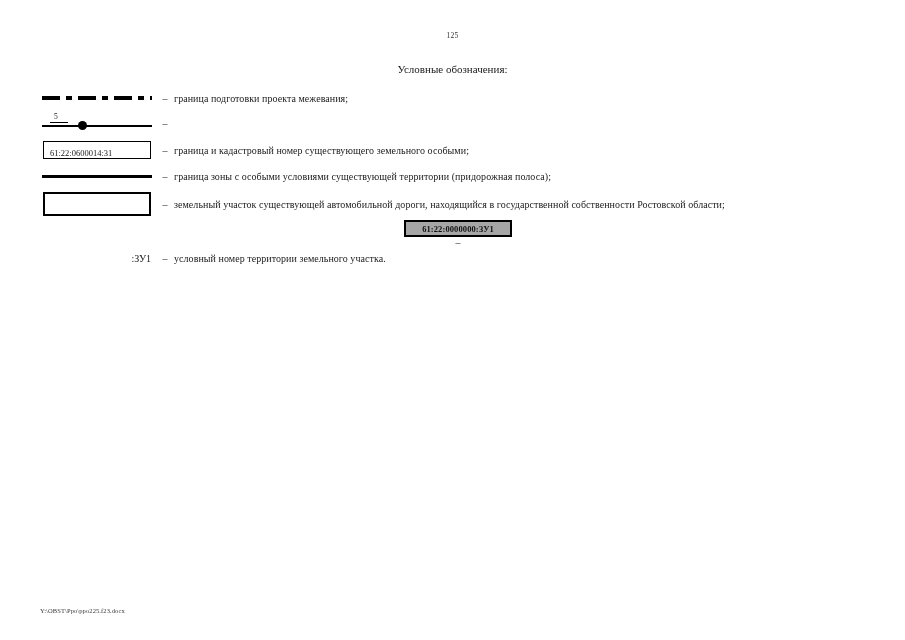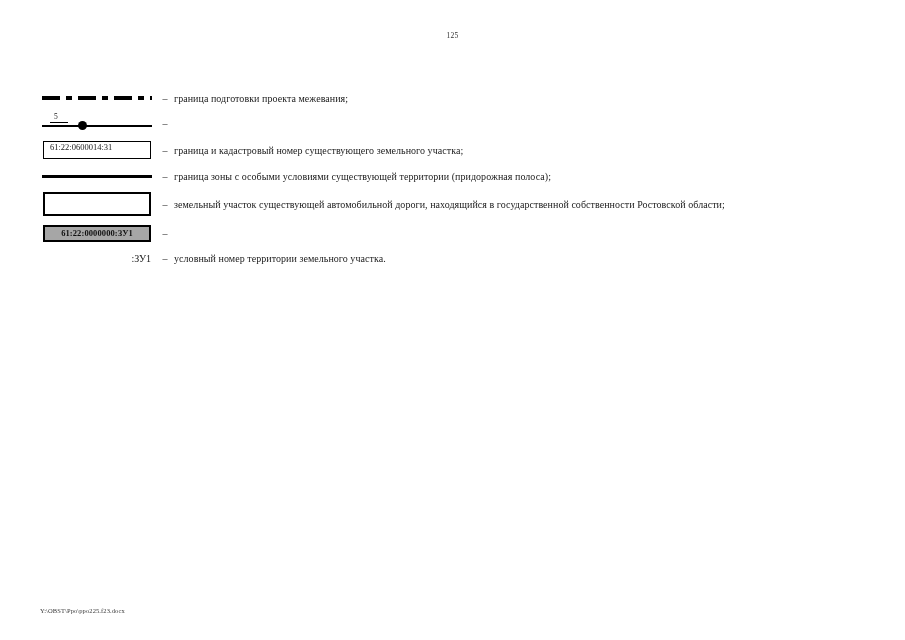--- a/index.html
+++ b/index.html
@@ -78,21 +78,21 @@
     white-space: nowrap;
     letter-spacing: 0.05px;
   }
 
   
   .row-1 { height: 24px; }
   .row-2 { height: 26px; }
   .row-3 { height: 28px; }
   .row-4 { height: 24px; }
   .row-5 { height: 32px; }
-  .row-6 { height: 26px; }
+  .row-6 { height: 26px; flex-direction: column; }
   .row-7 { height: 24px; }
 
   
   .sym-dashdot {
     width: 110px;
     height: 4px;
     background-image: linear-gradient(to right, #000 0 18px, transparent 18px 24px,
                                       #000 24px 30px, transparent 30px 36px);
     background-size: 36px 4px;
     background-repeat: repeat-x;
@@ -137,21 +137,21 @@
     background: #000;
   }
 
   
   .sym-box-thin {
     width: 108px;
     height: 18px;
     border: 1.3px solid #000;
     background: #fff;
     display: flex;
-    align-items: flex-start;
+    align-items: flex-end;
     box-sizing: border-box;
   }
   .sym-box-thin span {
     font-size: 8.5px;
     padding-left: 6px;
     color: #1a1a1a;
   }
 
   
   .sym-solid {
@@ -206,20 +206,21 @@
     letter-spacing: 0.1px;
   }
 </style>
 </head>
 <body>
 
 <div class="page">
 
   <div class="page-number">125</div>
 
+  <div class="legend-title">Условные обозначения:</div>
 
   <div class="legend">
 
     <div class="legend-row row-1">
       <div class="symbol-cell">
         <div class="sym-dashdot"></div>
       </div>
       <div class="dash-cell">–</div>
       <div class="desc-cell">граница подготовки проекта межевания;</div>
     </div>
@@ -236,21 +237,21 @@
       <div class="dash-cell">–</div>
     </div>
 
     <div class="legend-row row-3">
       <div class="symbol-cell">
         <div class="sym-box-thin">
           <span>61:22:0600014:31</span>
         </div>
       </div>
       <div class="dash-cell">–</div>
-      <div class="desc-cell">граница и кадастровый номер существующего земельного участка;</div>
+      <div class="desc-cell">граница и кадастровый номер существующего земельного особыми;</div>
     </div>
 
     <div class="legend-row row-4">
       <div class="symbol-cell">
         <div class="sym-solid"></div>
       </div>
       <div class="dash-cell">–</div>
       <div class="desc-cell">граница зоны с особыми условиями существующей территории (придорожная полоса);</div>
     </div>
 

